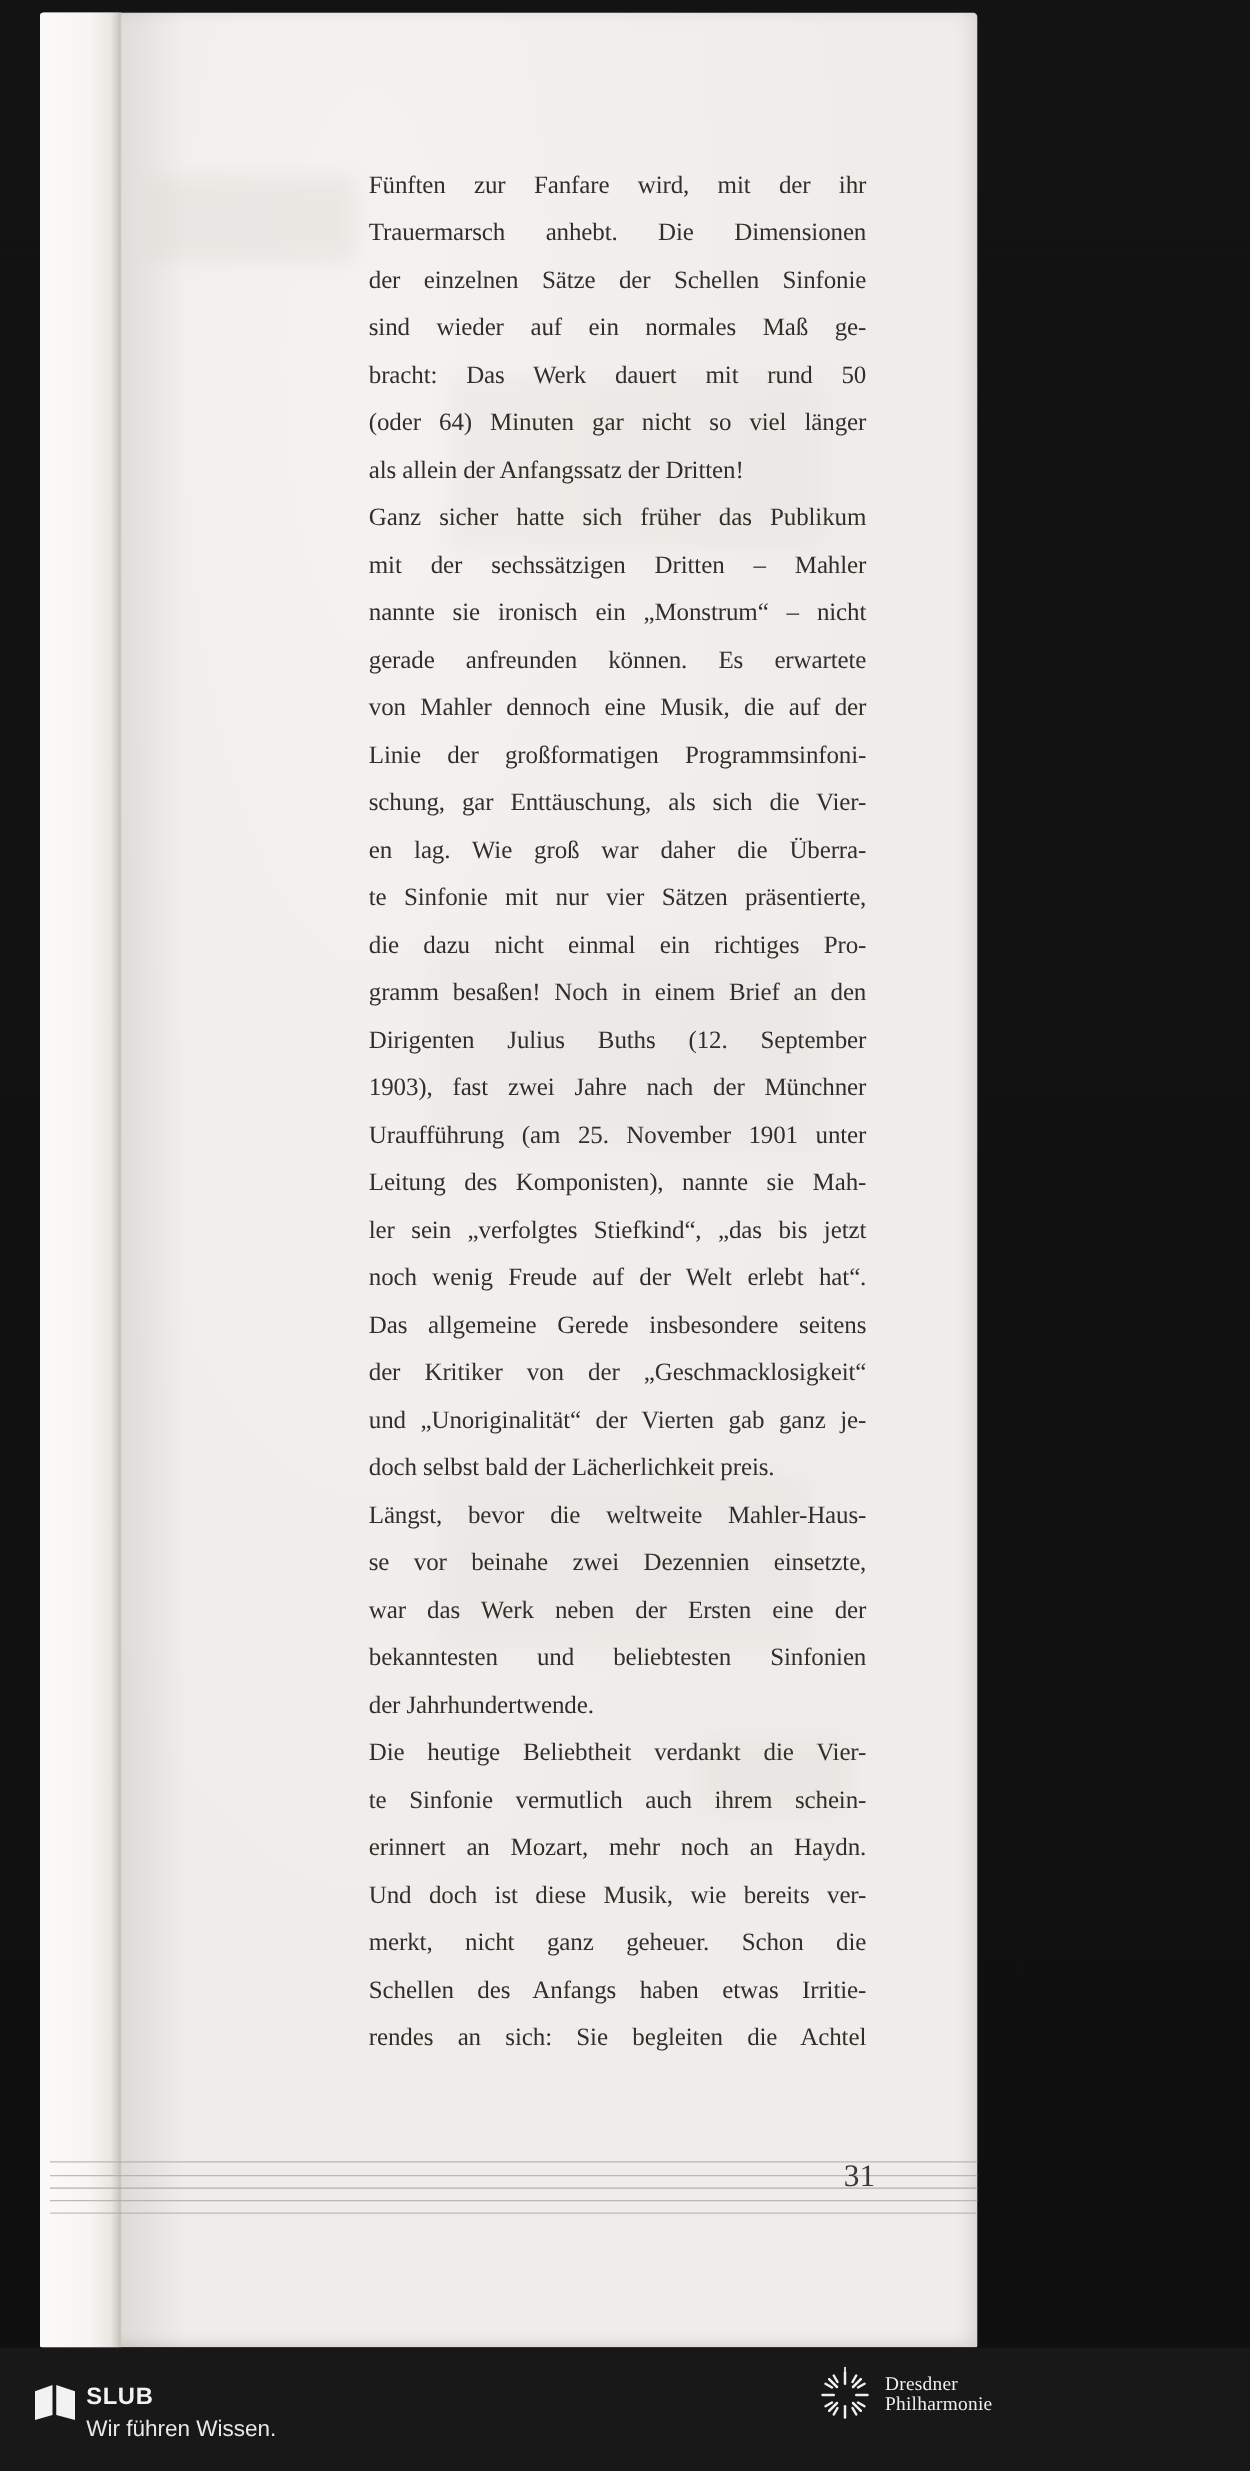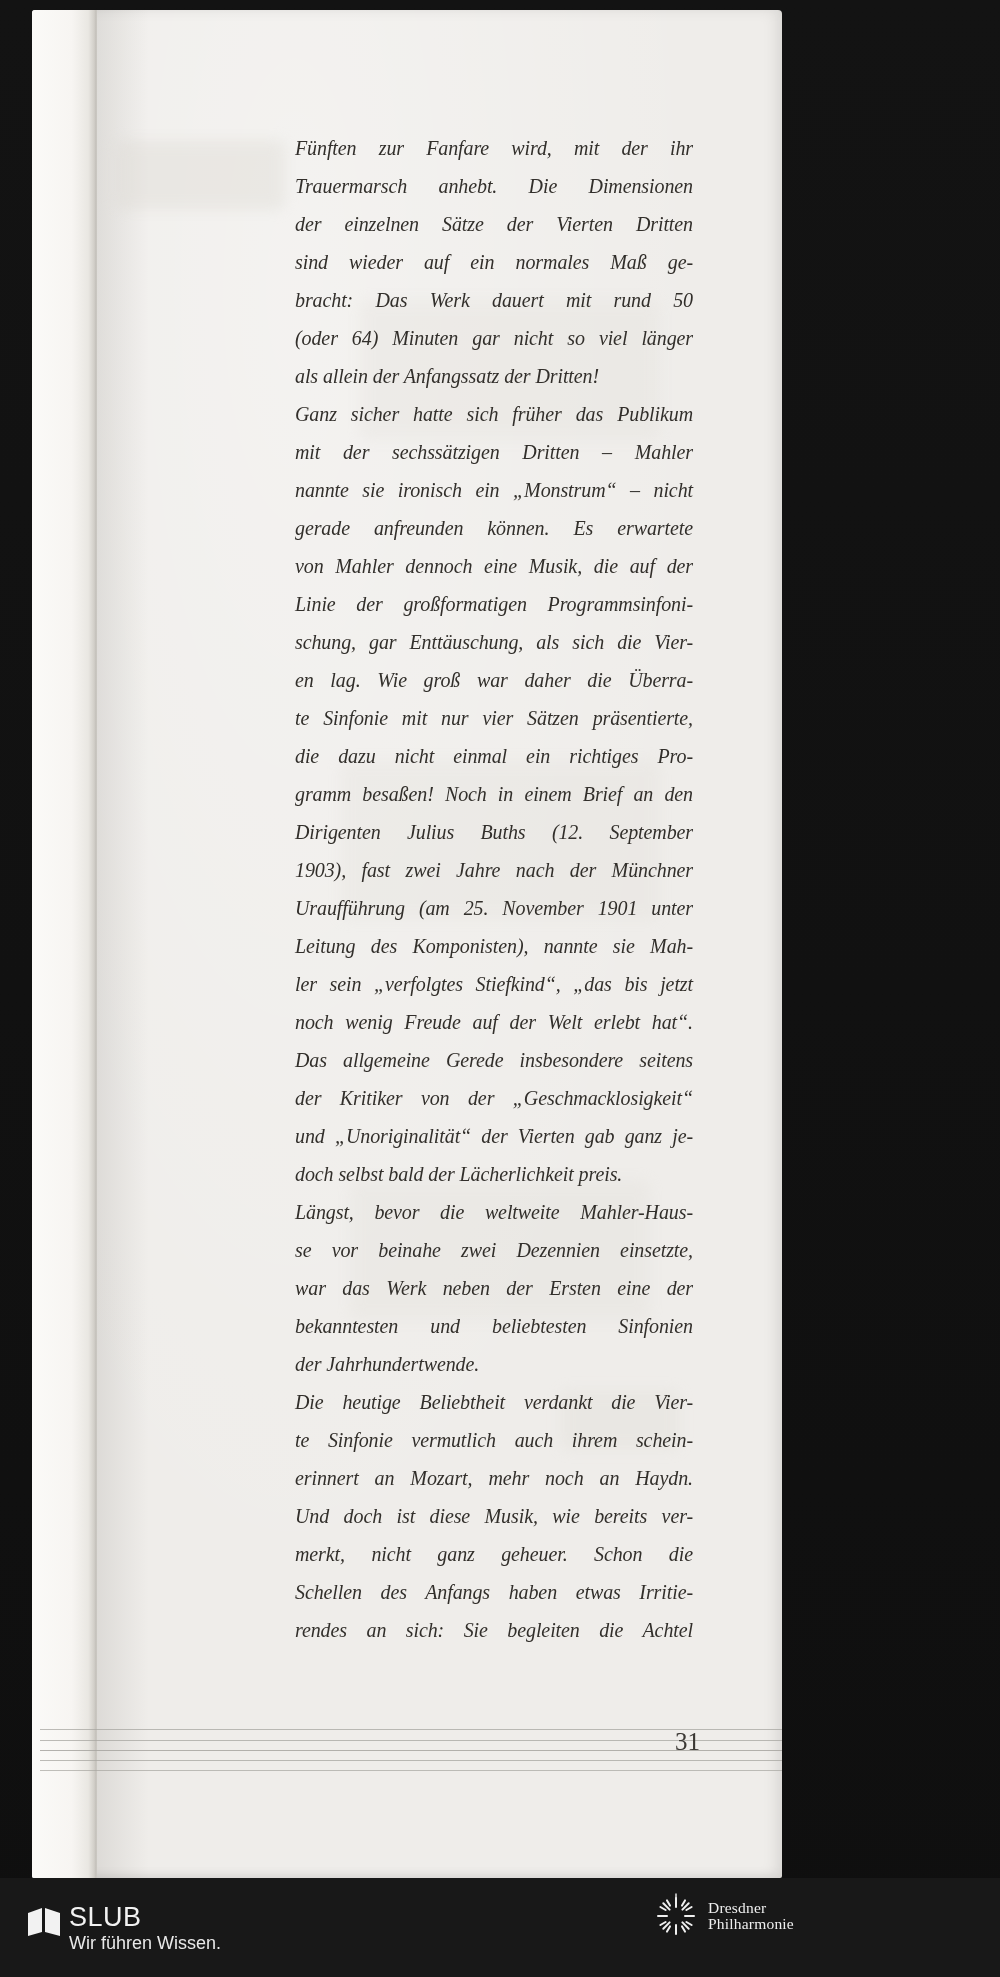--- a/index.html
+++ b/index.html
@@ -35,40 +35,40 @@
   .g4{left:318px;top:1170px;width:300px;height:140px;opacity:.22;}
   .g5{left:528px;top:1380px;width:120px;height:60px;opacity:.28;}
   
   .textblock{
     position:absolute;left:263px;top:119px;width:398px;
     font-size:20px;line-height:38px;color:var(--ink,#322f2b);
     letter-spacing:-0.1px;
   }
   .textblock .ln{
     text-align:justify;text-align-last:justify;
-    white-space:normal;min-height:38px;font-style:italic;
+    white-space:normal;min-height:38px;
   }
   .textblock .ln.pend{text-align-last:left;}
   
   .staffline{position:absolute;left:8px;right:0;height:1.4px;background:var(--ruled-line,#a7a5a0);opacity:.75;}
   .s1{top:1719px;} .s2{top:1730px;} .s3{top:1740px;opacity:.85;} .s4{top:1750px;} .s5{top:1760px;opacity:.7;}
   .pagenum{
     position:absolute;left:628px;top:1718px;width:40px;
     font-size:25px;color:#3b3834;text-align:right;
   }
   
   .footer{
     position:absolute;left:0;bottom:0;width:1000px;height:99px;
     background:var(--footer-bg,#181818);
     font-family:"Liberation Sans","DejaVu Sans",sans-serif;
   }
   .footer-left{position:absolute;left:28px;top:26px;display:flex;align-items:flex-start;cursor:pointer;}
   .slub-mark{width:32px;height:30px;margin-right:9px;margin-top:2px;}
   .slub-name{
-    font-weight:normal;font-size:27px;line-height:27px;letter-spacing:0.5px;
+    font-weight:bold;font-size:19px;line-height:27px;letter-spacing:0.5px;
     color:var(--footer-text,#f2f2f2);
   }
   .slub-tag{font-size:18px;line-height:18px;color:#e9e9e9;margin-top:3px;}
   .footer-right{position:absolute;left:652px;top:14px;display:flex;align-items:center;cursor:pointer;}
   .phil-mark{width:48px;height:48px;margin-right:8px;}
   .phil-text{
     font-family:"Liberation Serif","DejaVu Serif",serif;
     font-size:15.5px;line-height:16.5px;color:#efefef;letter-spacing:0.2px;
   }
 </style>
@@ -84,21 +84,21 @@
 
     <div class="ghost g1"></div>
     <div class="ghost g2"></div>
     <div class="ghost g3"></div>
     <div class="ghost g4"></div>
     <div class="ghost g5"></div>
 
     <div class="textblock" id="textblock">
         <div class="ln">Fünften zur Fanfare wird, mit der ihr</div>
         <div class="ln">Trauermarsch anhebt. Die Dimensionen</div>
-        <div class="ln">der einzelnen Sätze der Vierten Dritten</div>
+        <div class="ln">der einzelnen Sätze der Schellen Sinfonie</div>
         <div class="ln">sind wieder auf ein normales Maß ge-</div>
         <div class="ln">bracht: Das Werk dauert mit rund 50</div>
         <div class="ln">(oder 64) Minuten gar nicht so viel länger</div>
         <div class="ln pend">als allein der Anfangssatz der Dritten!</div>
         <div class="ln">Ganz sicher hatte sich früher das Publikum</div>
         <div class="ln">mit der sechssätzigen Dritten – Mahler</div>
         <div class="ln">nannte sie ironisch ein „Monstrum“ – nicht</div>
         <div class="ln">gerade anfreunden können. Es erwartete</div>
         <div class="ln">von Mahler dennoch eine Musik, die auf der</div>
         <div class="ln">Linie der großformatigen Programmsinfoni-</div>

